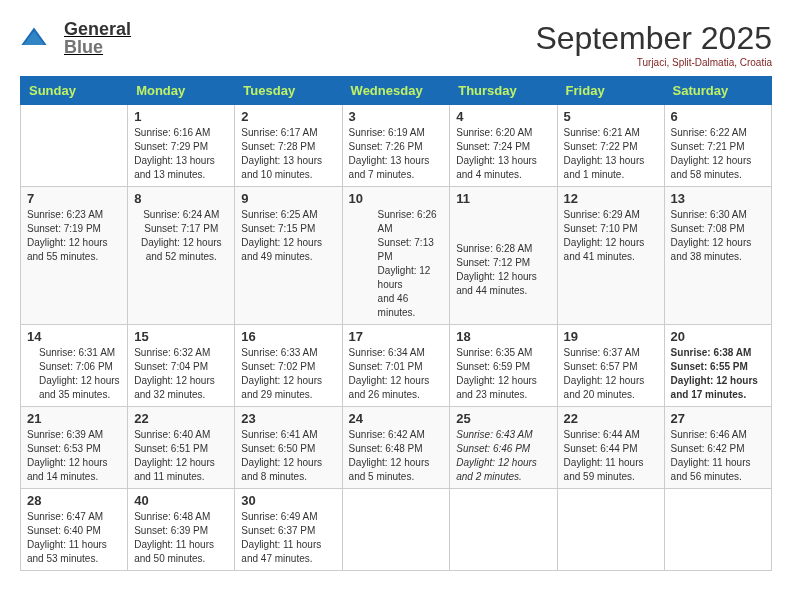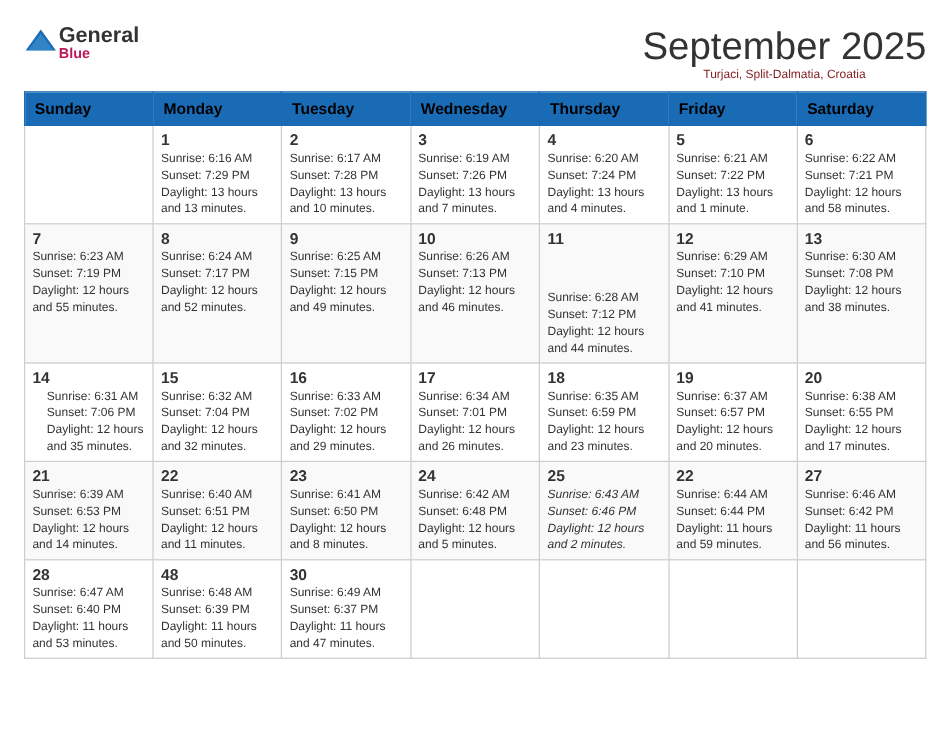--- a/index.html
+++ b/index.html
@@ -12,58 +12,59 @@
     }
     .header {
       display: flex;
       justify-content: space-between;
       align-items: flex-start;
       margin-bottom: 8px;
     }
     .logo {
       display: flex;
       align-items: center;
-      gap: 1px;
+      gap: 16px;
+      text-decoration: underline;
     }
     .logo-text-general {
       font-size: 18px;
       font-weight: bold;
       color: #333;
       line-height: 1;
     }
     .logo-text-blue {
-      font-size: 12px;
+      font-size: 18px;
       font-weight: bold;
-      color: #be185d;
+      color: #737373;
       line-height: 1;
     }
     .logo-icon {
       width: 28px;
       height: 28px;
     }
     .title-block {
-      text-align: center;
+      text-align: right;
     }
     .month-title {
       font-size: 32px;
       font-weight: normal;
       color: #333;
     }
     .location {
       font-size: 10px;
       color: #7f1d1d;
     }
     .calendar {
       width: 100%;
       border-collapse: collapse;
       border: 1px solid #ccc;
     }
     .calendar th {
       background-color: #1a6bb5;
-      color: #000000;
+      color: #bef264;
       font-size: 13px;
       font-weight: bold;
       padding: 6px 8px;
       text-align: left;
       border: 1px solid #1a6bb5;
     }
     .calendar td {
       vertical-align: top;
       border: 1px solid #ccc;
       padding: 4px 6px;
@@ -174,35 +175,35 @@
       <tr>
         <td>
           <span class="day-num">7</span>
           <div class="day-info" style="white-space: pre-line;">Sunrise: 6:23 AM
 Sunset: 7:19 PM
 Daylight: 12 hours
 and 55 minutes.</div>
         </td>
         <td>
           <span class="day-num">8</span>
-          <div class="day-info" style="white-space: pre-line;">Sunrise: 6:24 AM
+          <div class="day-info" style="white-space: pre-line; text-align: center;">Sunrise: 6:24 AM
 Sunset: 7:17 PM
 Daylight: 12 hours
 and 52 minutes.</div>
         </td>
         <td>
           <span class="day-num">9</span>
           <div class="day-info" style="white-space: pre-line;">Sunrise: 6:25 AM
 Sunset: 7:15 PM
 Daylight: 12 hours
 and 49 minutes.</div>
         </td>
         <td>
           <span class="day-num">10</span>
-          <div class="day-info" style="white-space: pre-line;">Sunrise: 6:26 AM
+          <div class="day-info" style="white-space: pre-line; margin-left: 29px;">Sunrise: 6:26 AM
 Sunset: 7:13 PM
 Daylight: 12 hours
 and 46 minutes.</div>
         </td>
         <td>
           <span class="day-num">11</span>
           <div class="day-info" style="white-space: pre-line; margin-top: 36px;">Sunrise: 6:28 AM
 Sunset: 7:12 PM
 Daylight: 12 hours
 and 44 minutes.</div>
@@ -260,21 +261,21 @@
         </td>
         <td>
           <span class="day-num">19</span>
           <div class="day-info" style="white-space: pre-line;">Sunrise: 6:37 AM
 Sunset: 6:57 PM
 Daylight: 12 hours
 and 20 minutes.</div>
         </td>
         <td>
           <span class="day-num">20</span>
-          <div class="day-info" style="white-space: pre-line;">Sunrise: 6:38 AM
+          <div class="day-info" style="white-space: pre-line; font-weight: bold;">Sunrise: 6:38 AM
 Sunset: 6:55 PM
 Daylight: 12 hours
 and 17 minutes.</div>
         </td>
       </tr>
       <tr>
         <td>
           <span class="day-num">21</span>
           <div class="day-info" style="white-space: pre-line;">Sunrise: 6:39 AM
 Sunset: 6:53 PM
@@ -326,21 +327,21 @@
       </tr>
       <tr>
         <td>
           <span class="day-num">28</span>
           <div class="day-info" style="white-space: pre-line;">Sunrise: 6:47 AM
 Sunset: 6:40 PM
 Daylight: 11 hours
 and 53 minutes.</div>
         </td>
         <td>
-          <span class="day-num">48</span>
+          <span class="day-num">40</span>
           <div class="day-info" style="white-space: pre-line;">Sunrise: 6:48 AM
 Sunset: 6:39 PM
 Daylight: 11 hours
 and 50 minutes.</div>
         </td>
         <td>
           <span class="day-num">30</span>
           <div class="day-info" style="white-space: pre-line;">Sunrise: 6:49 AM
 Sunset: 6:37 PM
 Daylight: 11 hours

